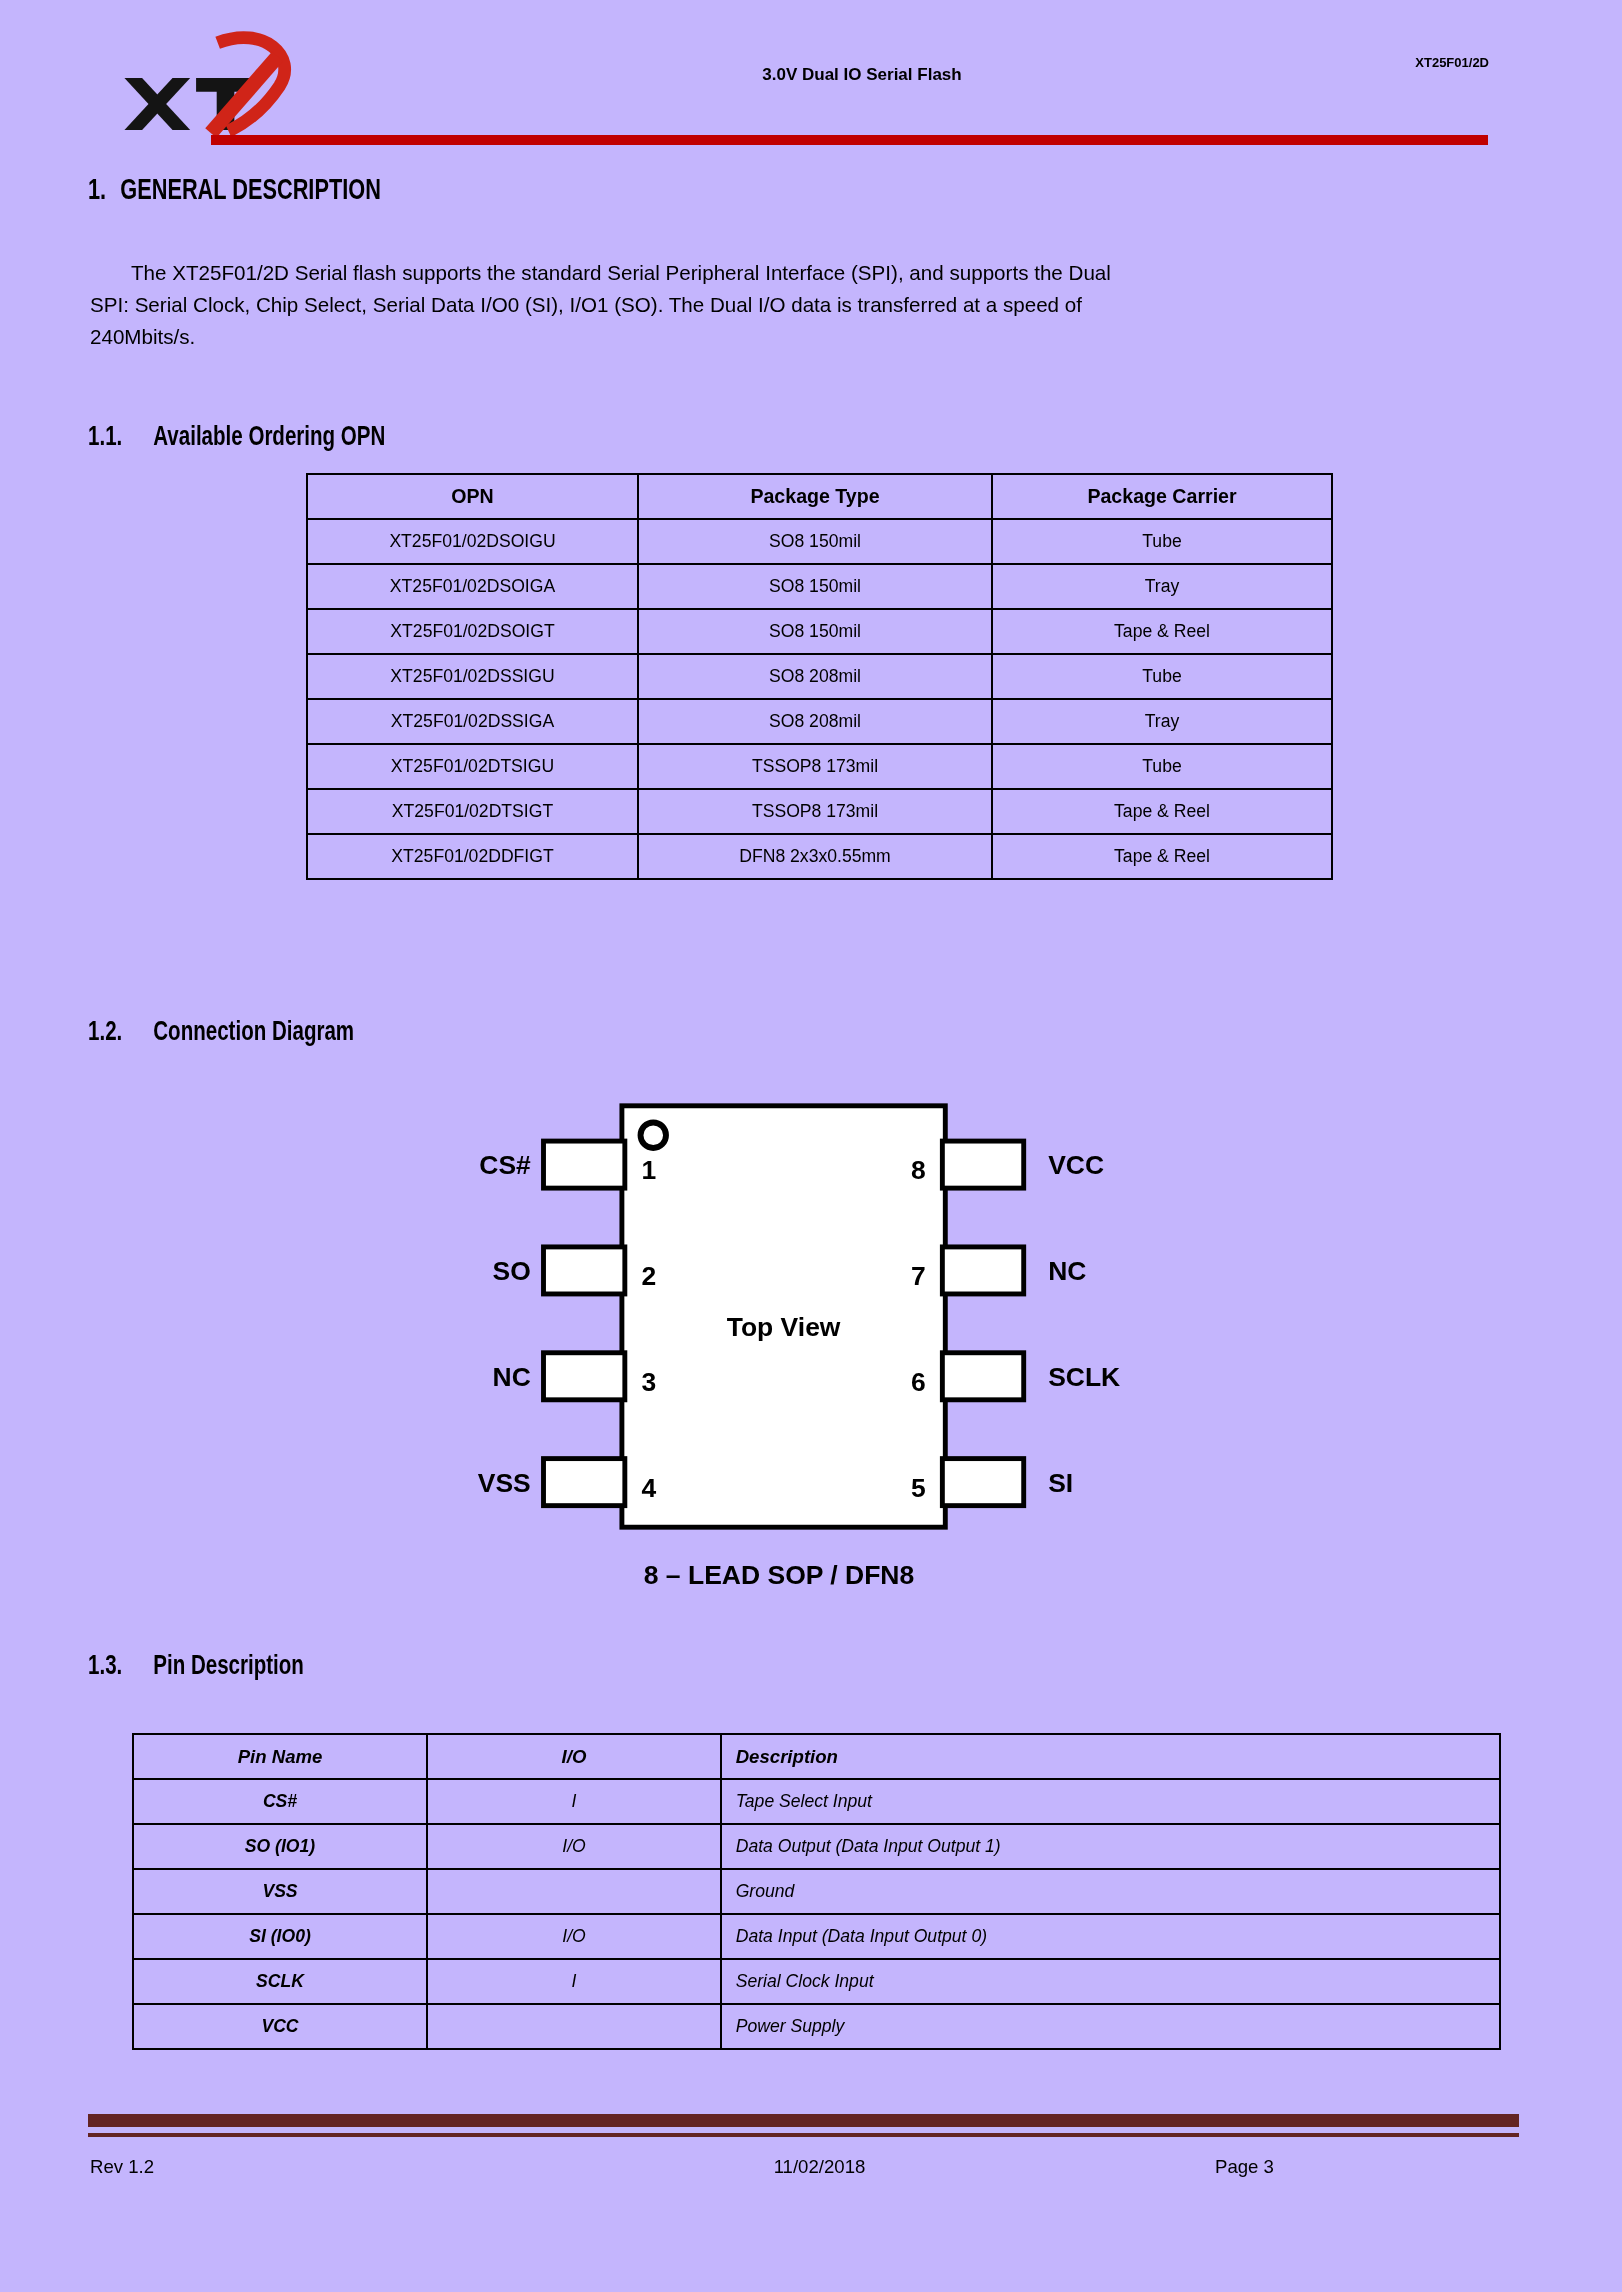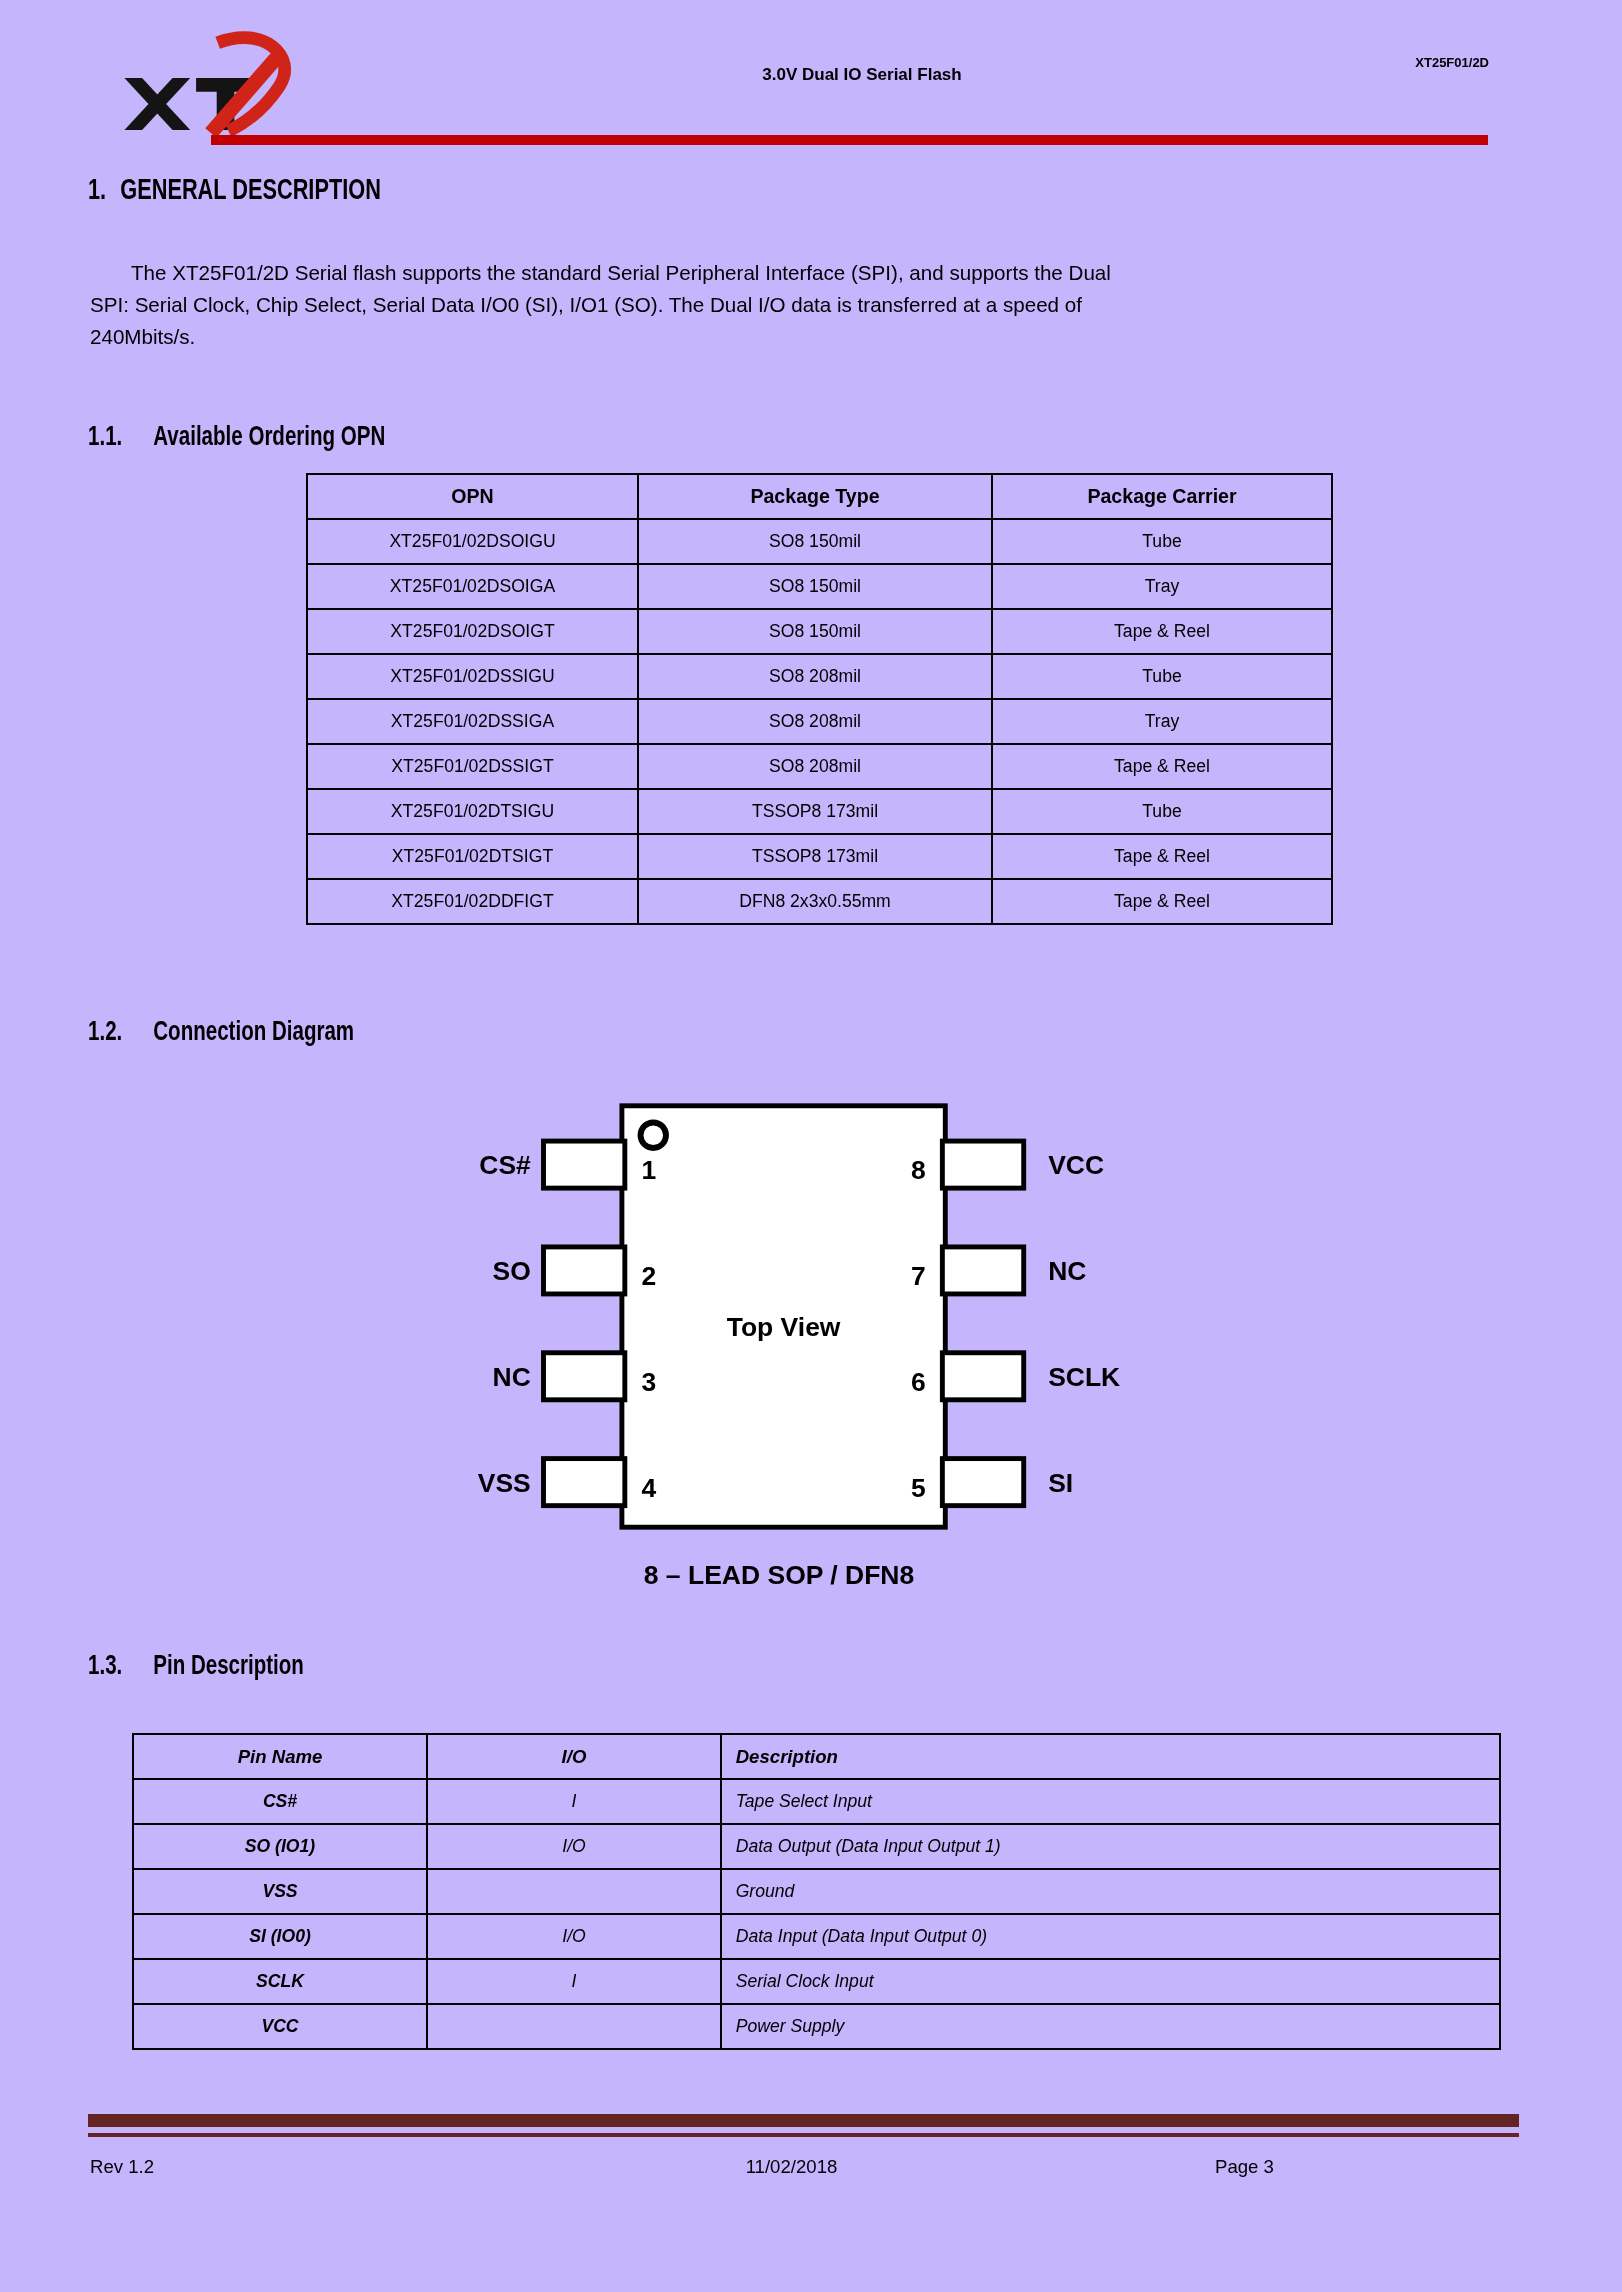--- a/index.html
+++ b/index.html
@@ -47,21 +47,21 @@
   .pin-table th.desc,.pin-table td.desc{text-align:left;padding-left:13.7px;}
   .pin-table td.pname{font-weight:bold;}
   
   .diagram{position:absolute;left:421px;top:1086px;width:784px;height:461px;}
   .diagram-caption{position:absolute;left:534px;top:1560px;width:490px;text-align:center;
     font-size:26.5px;font-weight:bold;}
   
   .footer-rule-thick{position:absolute;left:88px;top:2114px;width:1431px;height:12.7px;}
   .footer-rule-thin{position:absolute;left:88px;top:2133px;width:1431px;height:3.9px;}
   .footer-rev{position:absolute;left:90px;top:2156px;font-size:18.6px;}
-  .footer-date{position:absolute;left:76px;top:2156px;width:1431px;text-align:center;font-size:18.6px;}
+  .footer-date{position:absolute;left:104px;top:2156px;width:1431px;text-align:center;font-size:18.6px;}
   .footer-page{position:absolute;left:1215px;top:2156px;width:284px;font-size:18.6px;}
 </style>
 </head>
 <body>
 
 <div class="page">
 
   <svg class="logo" viewBox="0 0 215 108" xmlns="http://www.w3.org/2000/svg">
 
     <polygon points="30,50 48,50 97,103 79,103" fill="#141414"></polygon>
@@ -124,25 +124,20 @@
         <td>XT25F01/02DSSIGU</td>
         <td>SO8 208mil</td>
         <td>Tube</td>
       </tr>
       <tr>
         <td>XT25F01/02DSSIGA</td>
         <td>SO8 208mil</td>
         <td>Tray</td>
       </tr>
       <tr>
-        <td>XT25F01/02DSSIGT</td>
-        <td>SO8 208mil</td>
-        <td>Tape &amp; Reel</td>
-      </tr>
-      <tr>
         <td>XT25F01/02DTSIGU</td>
         <td>TSSOP8 173mil</td>
         <td>Tube</td>
       </tr>
       <tr>
         <td>XT25F01/02DTSIGT</td>
         <td>TSSOP8 173mil</td>
         <td>Tape &amp; Reel</td>
       </tr>
       <tr>

